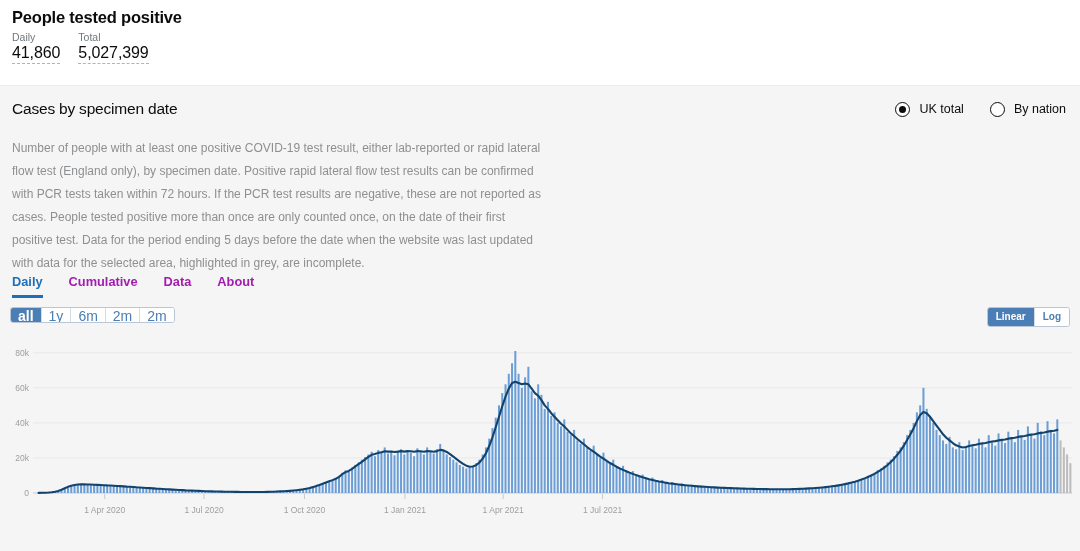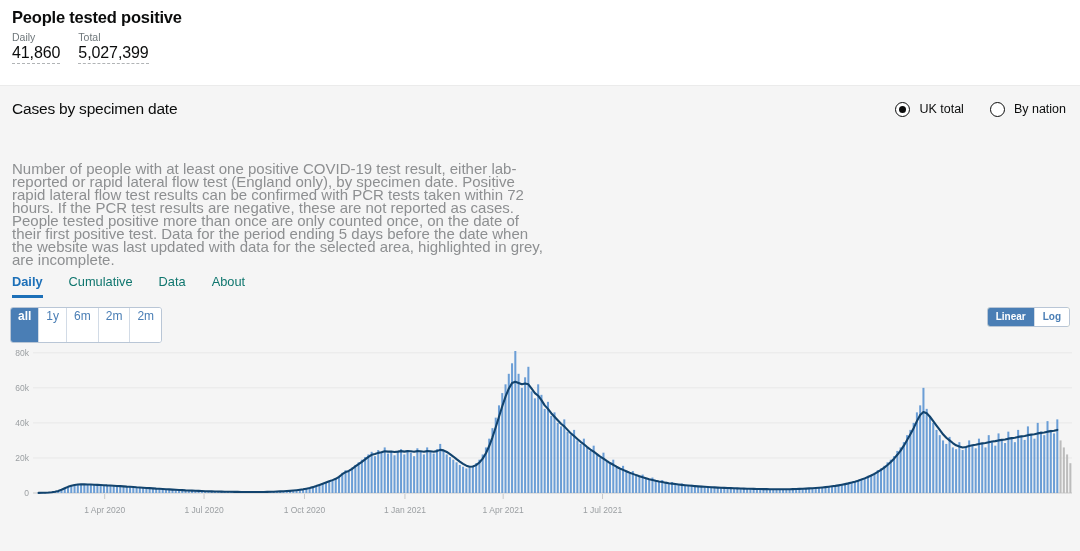--- a/index.html
+++ b/index.html
@@ -41,40 +41,40 @@
   .radio .dot {
     width:15px; height:15px; border-radius:50%;
     border:1.6px solid #0b0c0c; background:#fff;
     display:flex; align-items:center; justify-content:center;
   }
   .radio .dot i { width:7px; height:7px; border-radius:50%; background:#0b0c0c; display:none; }
   .radio.on .dot i { display:block; }
   .radio span.lbl { font-size:12.5px; color:#0b0c0c; }
 
   .desc {
-    position:absolute; left:12px; top:76px; width:532px;
-    font-size:15px; line-height:13px; color:#8d8f91;
+    position:absolute; left:12px; top:51px; width:532px;
+    font-size:12px; line-height:23px; color:#8d8f91;
   }
 
   
   .tabs { position:absolute; left:12px; top:188px; display:flex; gap:26px; }
   .tab {
-    font-size:12.8px; color:#0f766e; padding-bottom:6px;
-    border-bottom:3px solid transparent; cursor:pointer;
+    font-size:12.8px; color:#a21caf; padding-bottom:6px;
+    border-bottom:3px solid transparent; cursor:pointer;font-weight:bold;
   }
   .tab.active { color:#1d70b8; font-weight:bold; border-bottom-color:#1d70b8; }
 
   
   .range-group {
     position:absolute; left:10px; top:221px; display:flex;
     border:1px solid #b9c6d6; border-radius:3px; overflow:hidden; background:#fff;
   }
   .range-btn {
-    font-size:12px; padding:3px 7px 20px; color:#4a7eb5; background:#fff;
-    border-right:1px solid #d2dbe6; cursor:pointer; line-height:11px;
+    font-size:14px; padding:3px 7px 0; color:#4a7eb5; background:#fff;
+    border-right:1px solid #d2dbe6; cursor:pointer; line-height:11px;text-decoration:underline;
   }
   .range-btn:last-child { border-right:none; }
   .range-btn.active { background:#4a7eb5; color:#fff; font-weight:bold; }
 
   .scale-group {
     position:absolute; right:10px; top:221px; display:flex;
     border:1px solid #b9c6d6; border-radius:3px; overflow:hidden; background:#fef9c3;
   }
   .scale-btn {
     font-size:10px; padding:3px 8px 4px; color:#4a7eb5; background:#fff;

